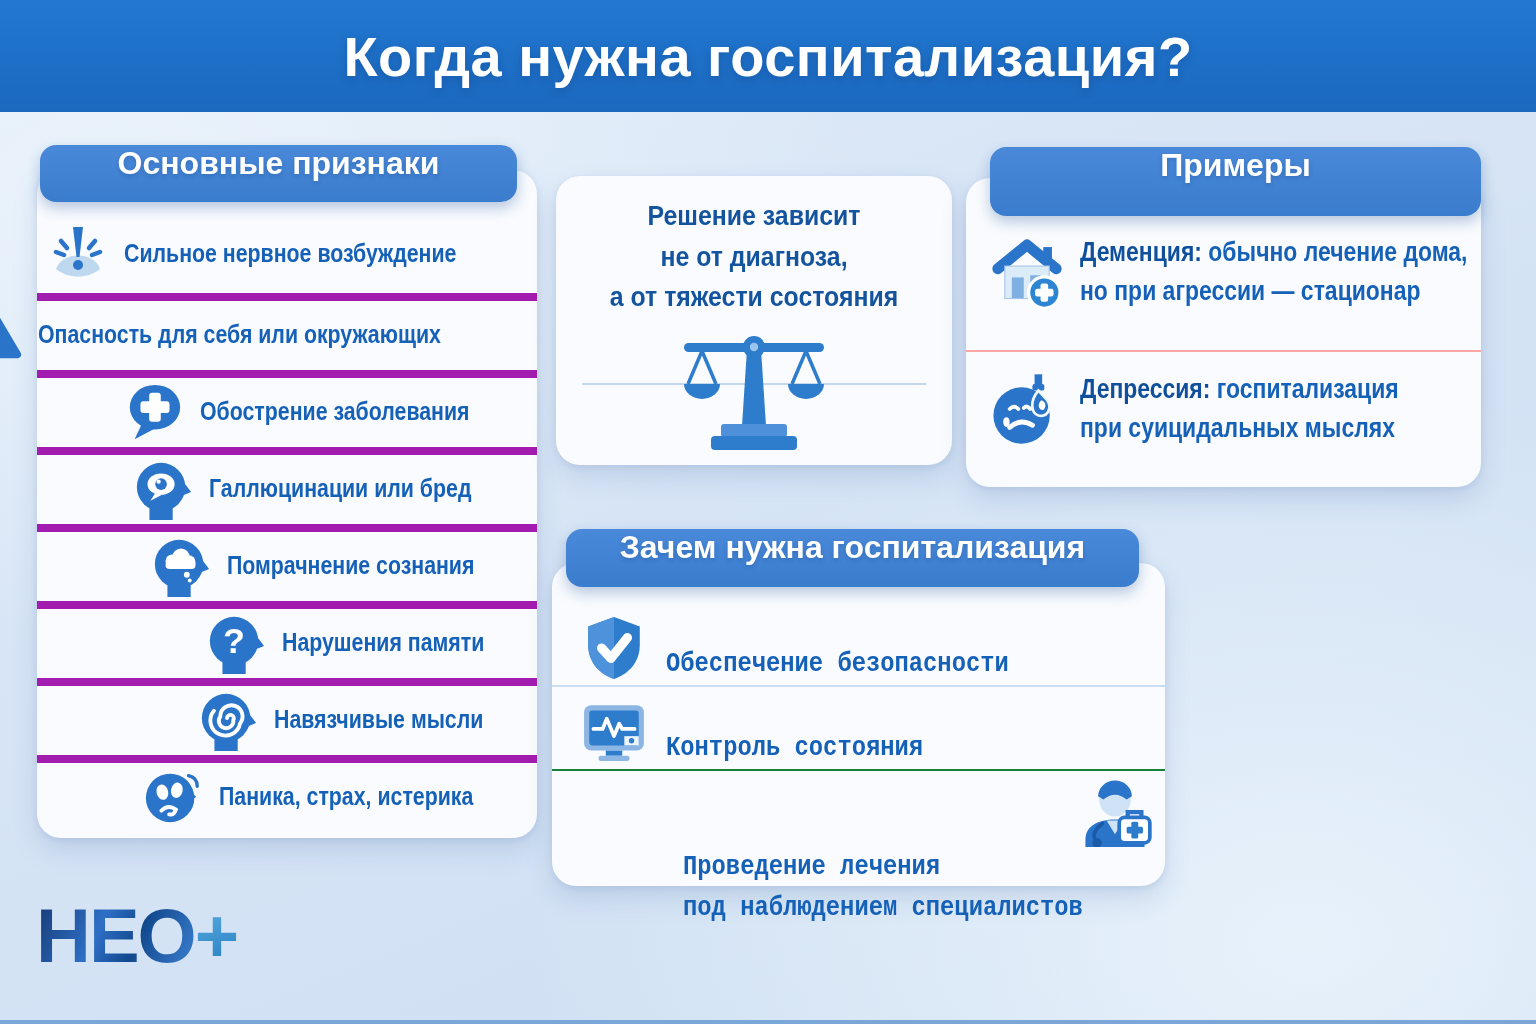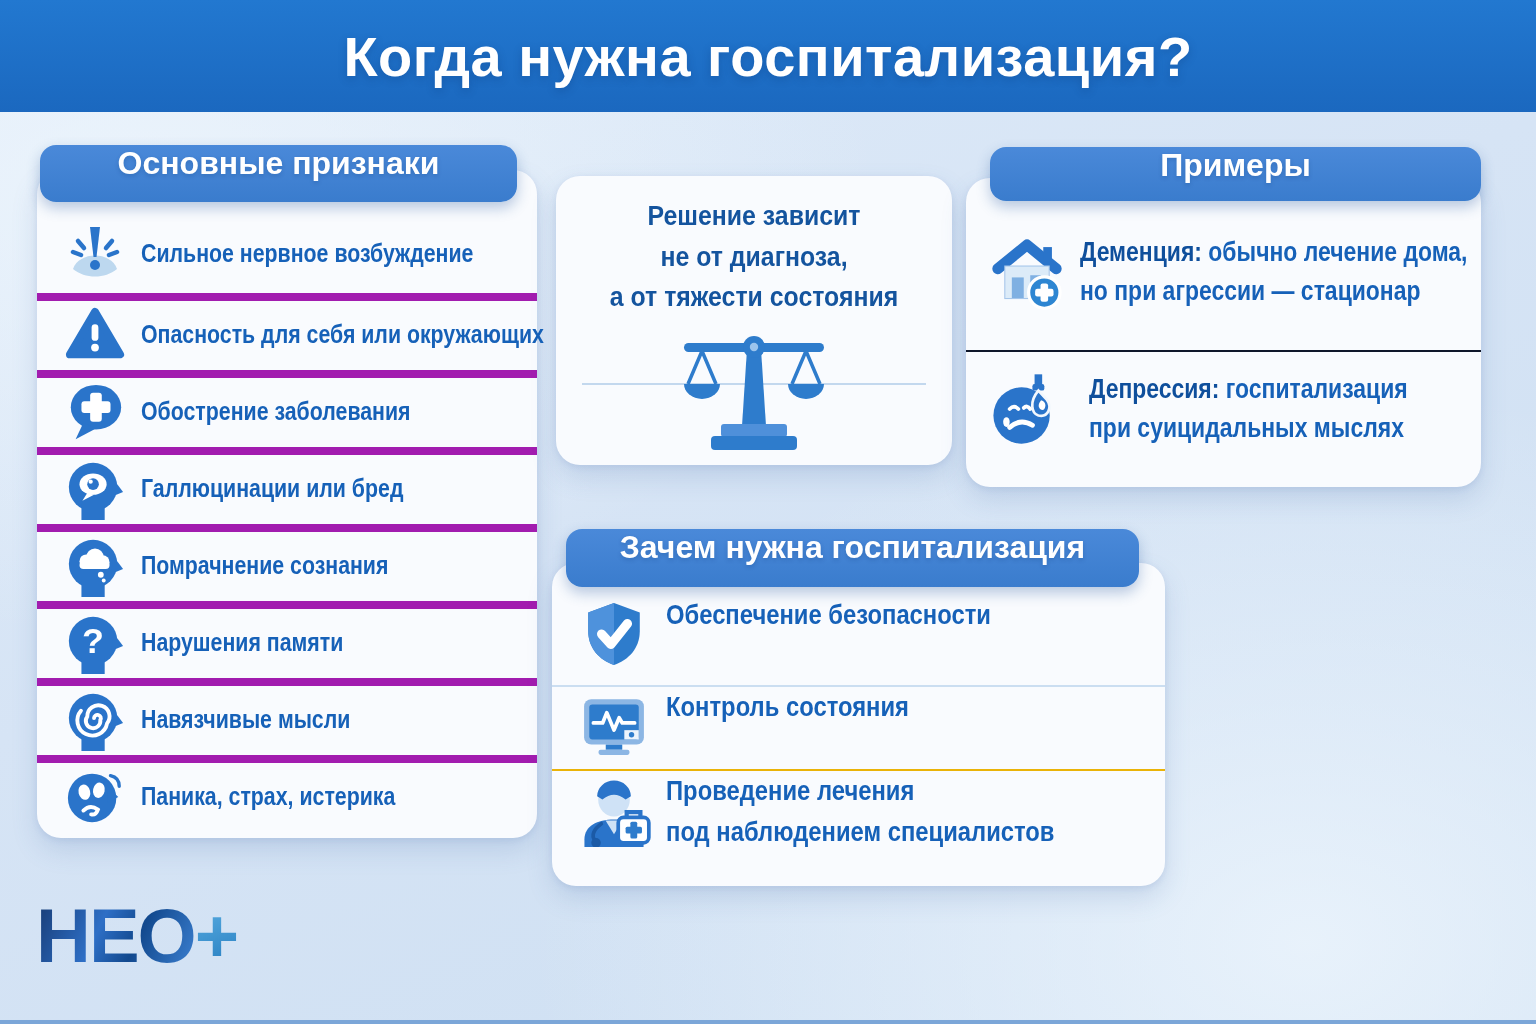--- a/index.html
+++ b/index.html
@@ -32,58 +32,58 @@
     background:linear-gradient(180deg,#4a89d9 0%, #3a7ccd 100%);
     display:flex; justify-content:center;
     color:#fff; font-weight:bold; font-size:32px;
     box-shadow:0 6px 14px rgba(40,90,160,.32);
     text-shadow:0 2px 4px rgba(10,50,110,.22);
   }
   
   .signs-card { left:37px; top:170px; width:500px; height:668px; }
   .signs-pill { left:40px; top:145px; width:477px; height:57px; }
   .signs-body { padding-top:46px; }
-  .sign-row { display:flex; align-items:center; height:77px; padding:0 8px 2px 24px; }
+  .sign-row { display:flex; align-items:center; height:77px; padding:0 8px 2px 24px;justify-content:flex-end; }
   .sign-row + .sign-row { border-top:8px solid #a21caf; }
   .icon-box { flex:0 0 68px; width:68px; height:68px; display:flex; align-items:center; justify-content:center; }
   .sign-label {
     font-size:26px; font-weight:bold; color:#1661b8; white-space:nowrap;
     display:inline-block; transform:scaleX(.82); transform-origin:left center;
     margin-left:12px;
   }
   
   .decision-card { left:556px; top:176px; width:396px; height:289px; }
   .decision-text {
     margin-top:20px; text-align:center; font-size:27px; font-weight:bold;
     color:#14549e; line-height:1.5;
   }
   .decision-line { display:block; transform:scaleX(.92); transform-origin:center; white-space:nowrap; }
   .decision-divider { position:absolute; left:26px; right:26px; top:207px; border-top:2px solid #c3d8ee; }
   .scales-wrap { position:absolute; left:50%; top:150px; transform:translateX(-50%); width:190px; height:126px; z-index:2; }
   
   .examples-card { left:966px; top:178px; width:515px; height:309px; }
-  .examples-pill { left:990px; top:147px; width:491px; height:54px; }
+  .examples-pill { left:990px; top:147px; width:491px; height:69px; }
   .examples-body { padding-top:32px; }
   .ex-row { display:flex; align-items:center; padding:0 12px 16px 20px; height:140px; }
-  .ex-row + .ex-row { border-top:2px solid #0f172a; height:132px;gap:9px; }
+  .ex-row + .ex-row { border-top:2px solid #fca5a5; height:132px; }
   .ex-icon-box { flex:0 0 82px; width:82px; height:82px; display:flex; align-items:center; justify-content:center; }
   .ex-text {
     font-size:27px; font-weight:bold; color:#1661b8; line-height:1.45;
     margin-left:12px; white-space:nowrap;
     display:inline-block; transform:scaleX(.85); transform-origin:left center;
   }
   .ex-term { color:#0f4f9c; }
   
   .purpose-card { left:552px; top:563px; width:613px; height:323px; }
   .purpose-pill { left:566px; top:529px; width:573px; height:58px; }
   .purpose-body { padding-top:32px; }
-  .pu-row { display:flex; align-items:flex-start; padding:0 12px 0 24px; }
+  .pu-row { display:flex; align-items:flex-end; padding:0 12px 0 24px;font-family:Liberation Mono, monospace; }
   .pu-row-1 { height:90px; }
   .pu-row-2 { height:84px; border-top:2px solid #cbdef1; }
-  .pu-row-3 { height:115px; border-top:2px solid #eab308; }
+  .pu-row-3 { height:115px; border-top:2px solid #15803d;flex-direction:column; }
   .pu-icon-box { flex:0 0 76px; width:76px; height:76px; display:flex; align-items:center; justify-content:center; }
   .pu-text {
     font-size:28px; font-weight:bold; color:#1661b8; line-height:1.45;
     margin-left:14px; white-space:nowrap;
     display:inline-block; transform:scaleX(.85); transform-origin:left center;
   }
   
   .logo { position:absolute; left:36px; top:892px; font-size:76px; font-weight:800; letter-spacing:-2px; }
   .logo-neo { color:#25559c; }
   .logo-plus { color:#3f9ad8; }

